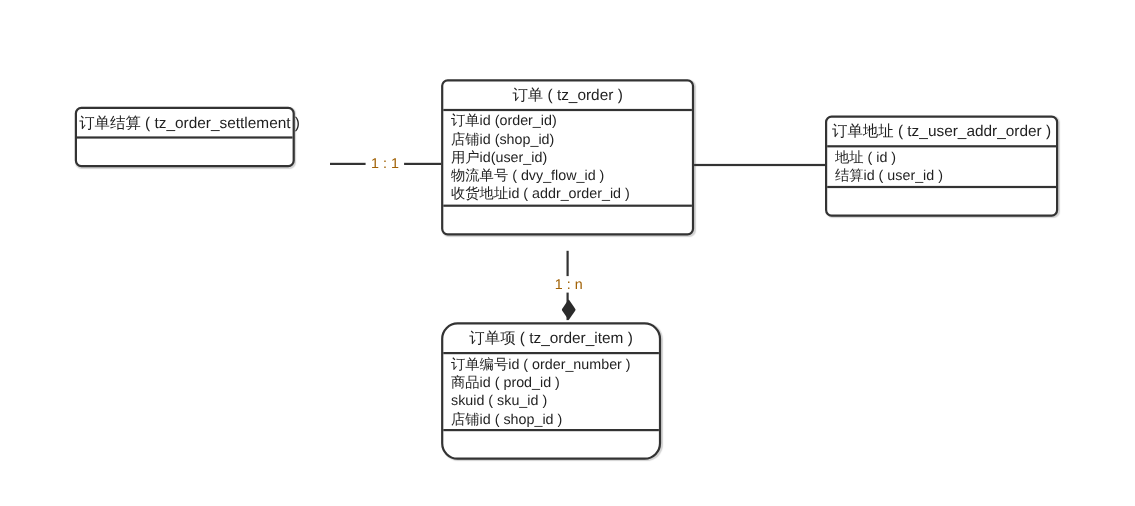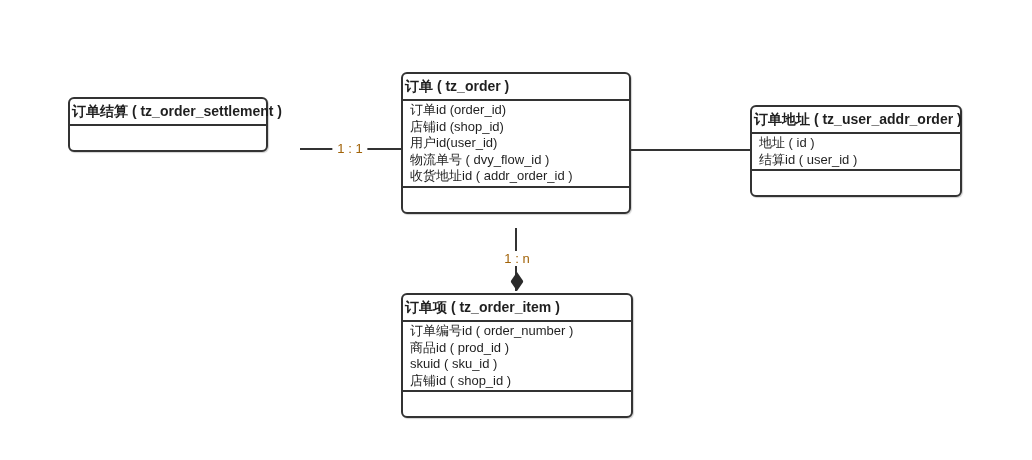--- a/index.html
+++ b/index.html
@@ -15,21 +15,22 @@
   }
   .entity {
     position:absolute;
     background:#ffffff;
     border:2px solid #333333;
     border-radius:6px;
     box-shadow:1px 1px 1px rgba(0,0,0,0.18);
   }
   .entity-title {
     font-size:14px;
-    font-weight:700;
+    font-weight:400;
+    text-align:center;
     line-height:17px;
     padding:4px 2px;
     border-bottom:2px solid #333333;
     white-space:nowrap;
   }
   .entity-fields {
     padding:1px 7px;
     border-bottom:2px solid #333333;
     font-size:13px;
     line-height:16.5px;
@@ -90,21 +91,21 @@
 
   <div class="entity" style="left:750px;top:105px;width:212px;">
     <div class="entity-title">订单地址 ( tz_user_addr_order )</div>
     <div class="entity-fields">
       <div>地址 ( id )</div>
       <div>结算id ( user_id )</div>
     </div>
     <div class="entity-footer"></div>
   </div>
 
-  <div class="entity" style="left:401px;top:293px;width:232px;">
+  <div class="entity" style="left:401px;top:293px;width:200px;border-radius:15px;">
     <div class="entity-title">订单项 ( tz_order_item )</div>
     <div class="entity-fields">
       <div>订单编号id ( order_number )</div>
       <div>商品id ( prod_id )</div>
       <div>skuid ( sku_id )</div>
       <div>店铺id ( shop_id )</div>
     </div>
     <div class="entity-footer"></div>
   </div>
 

